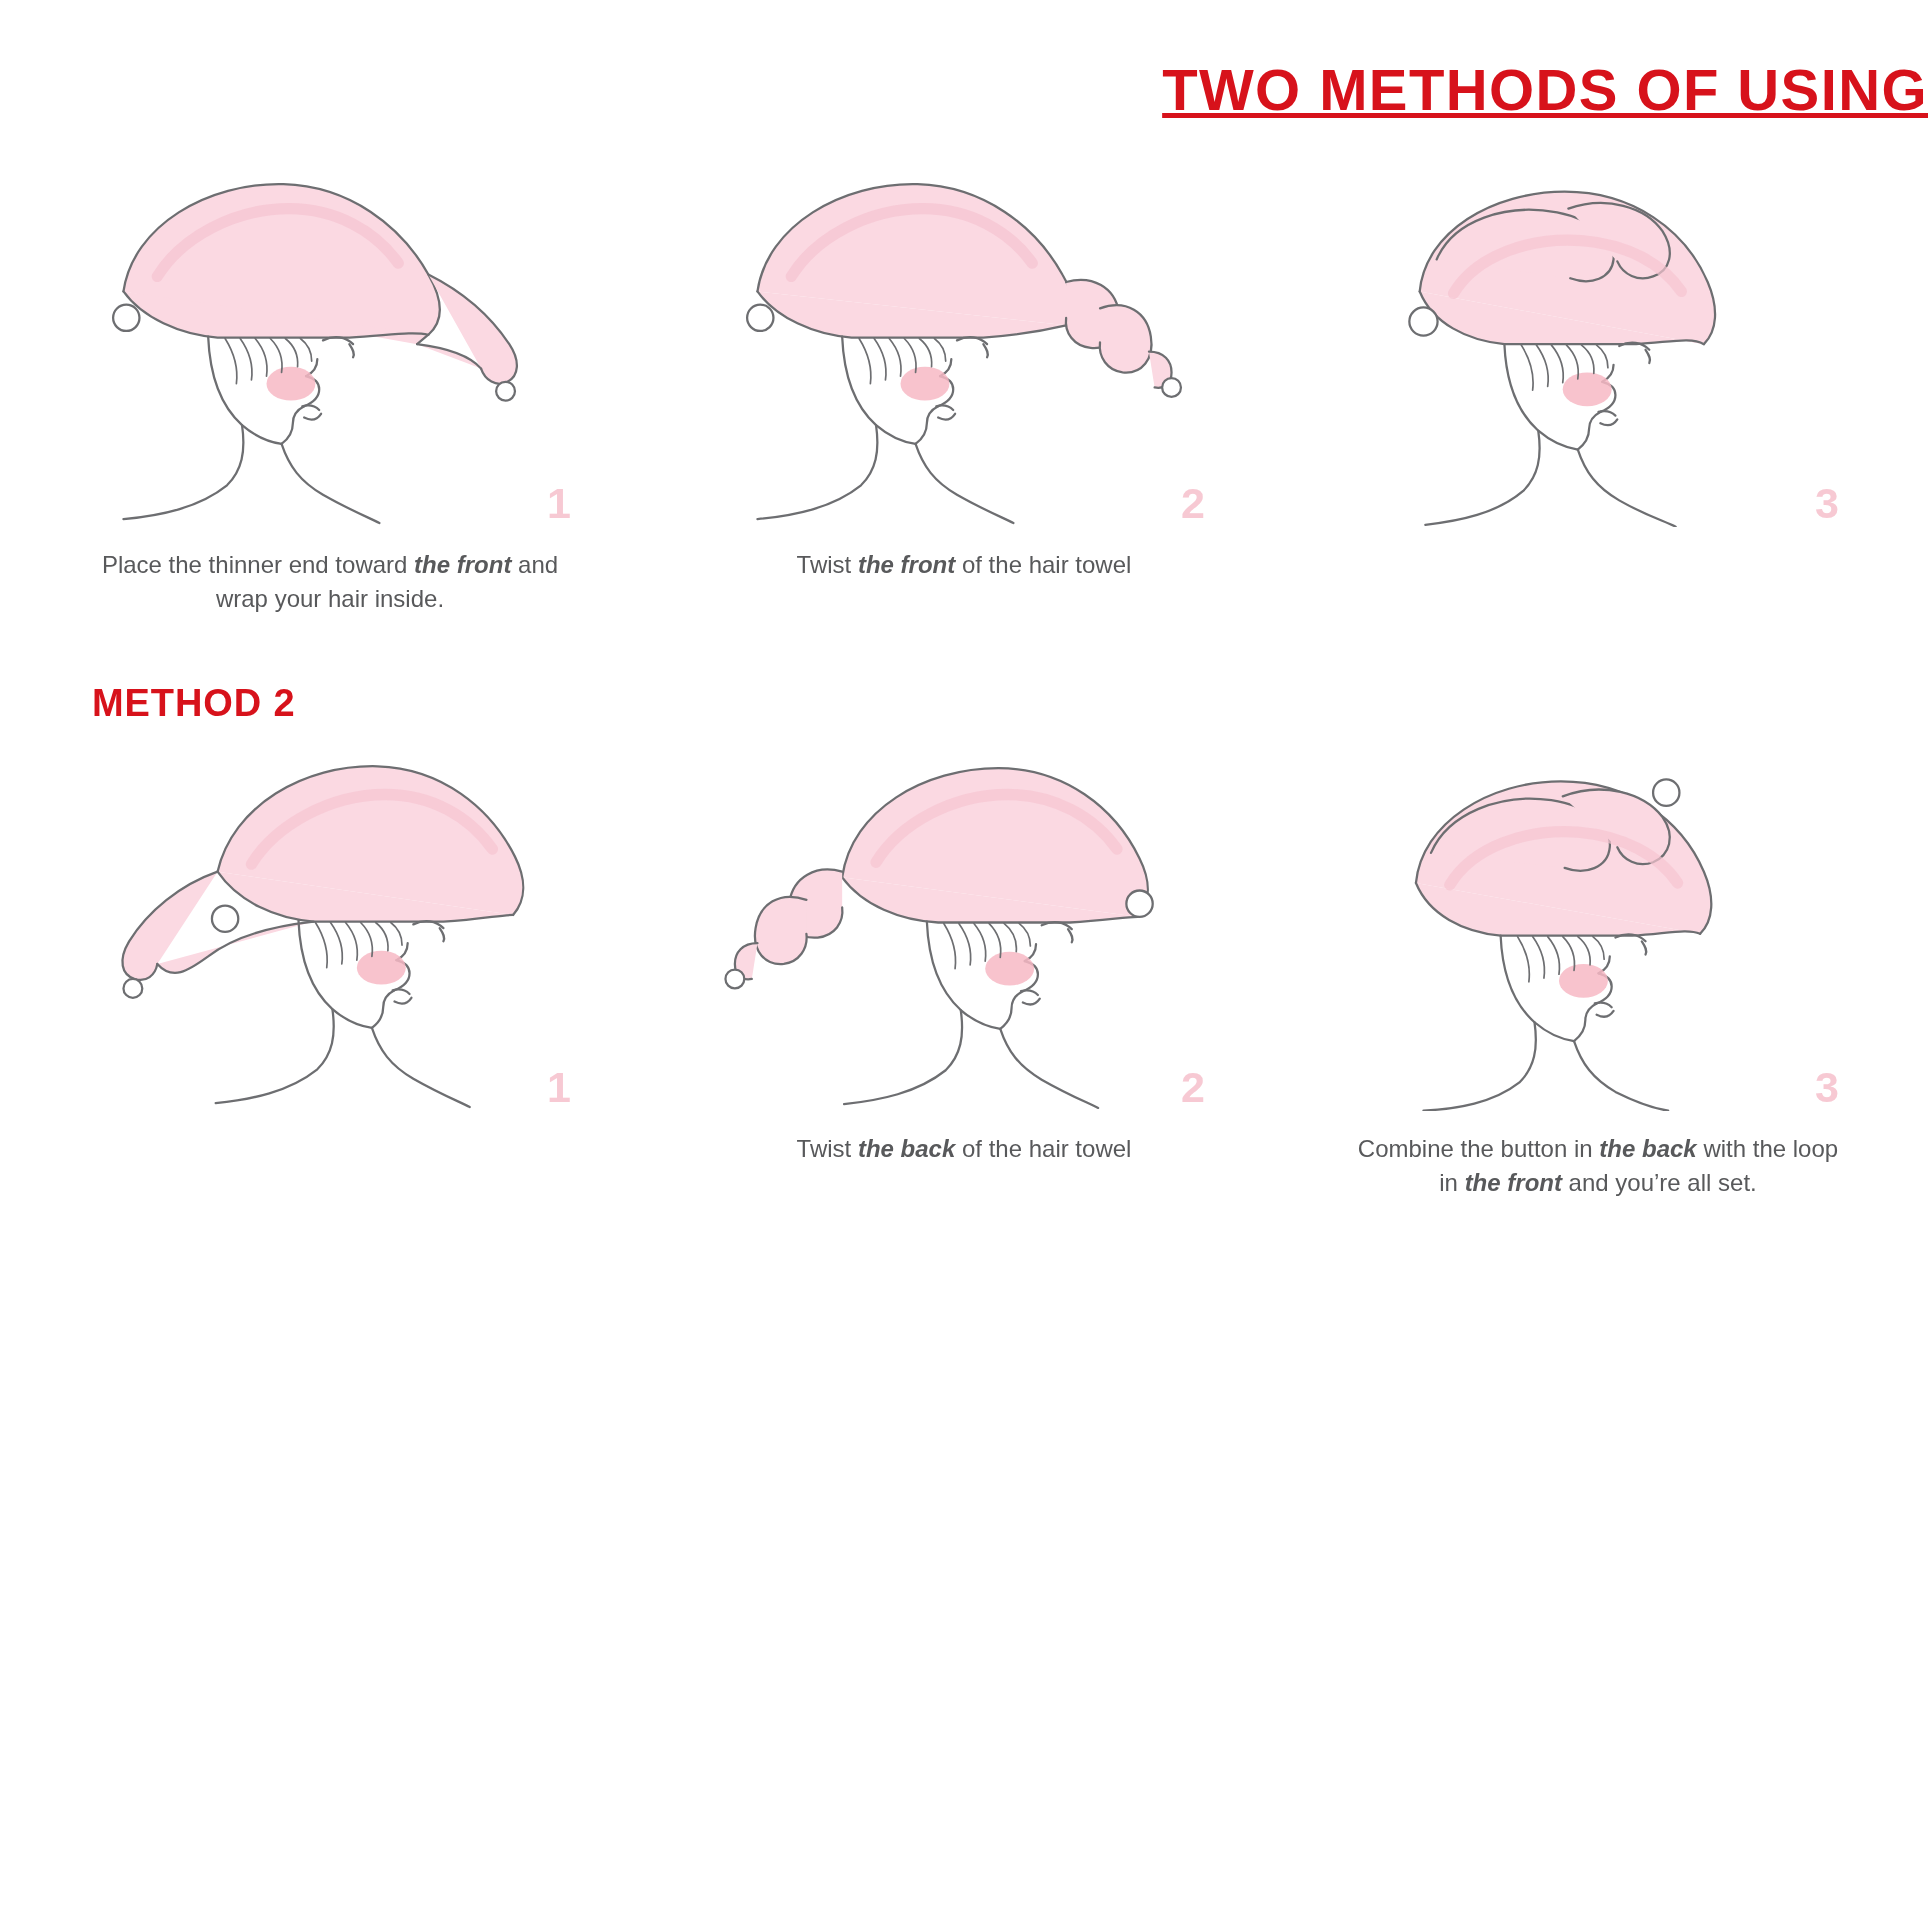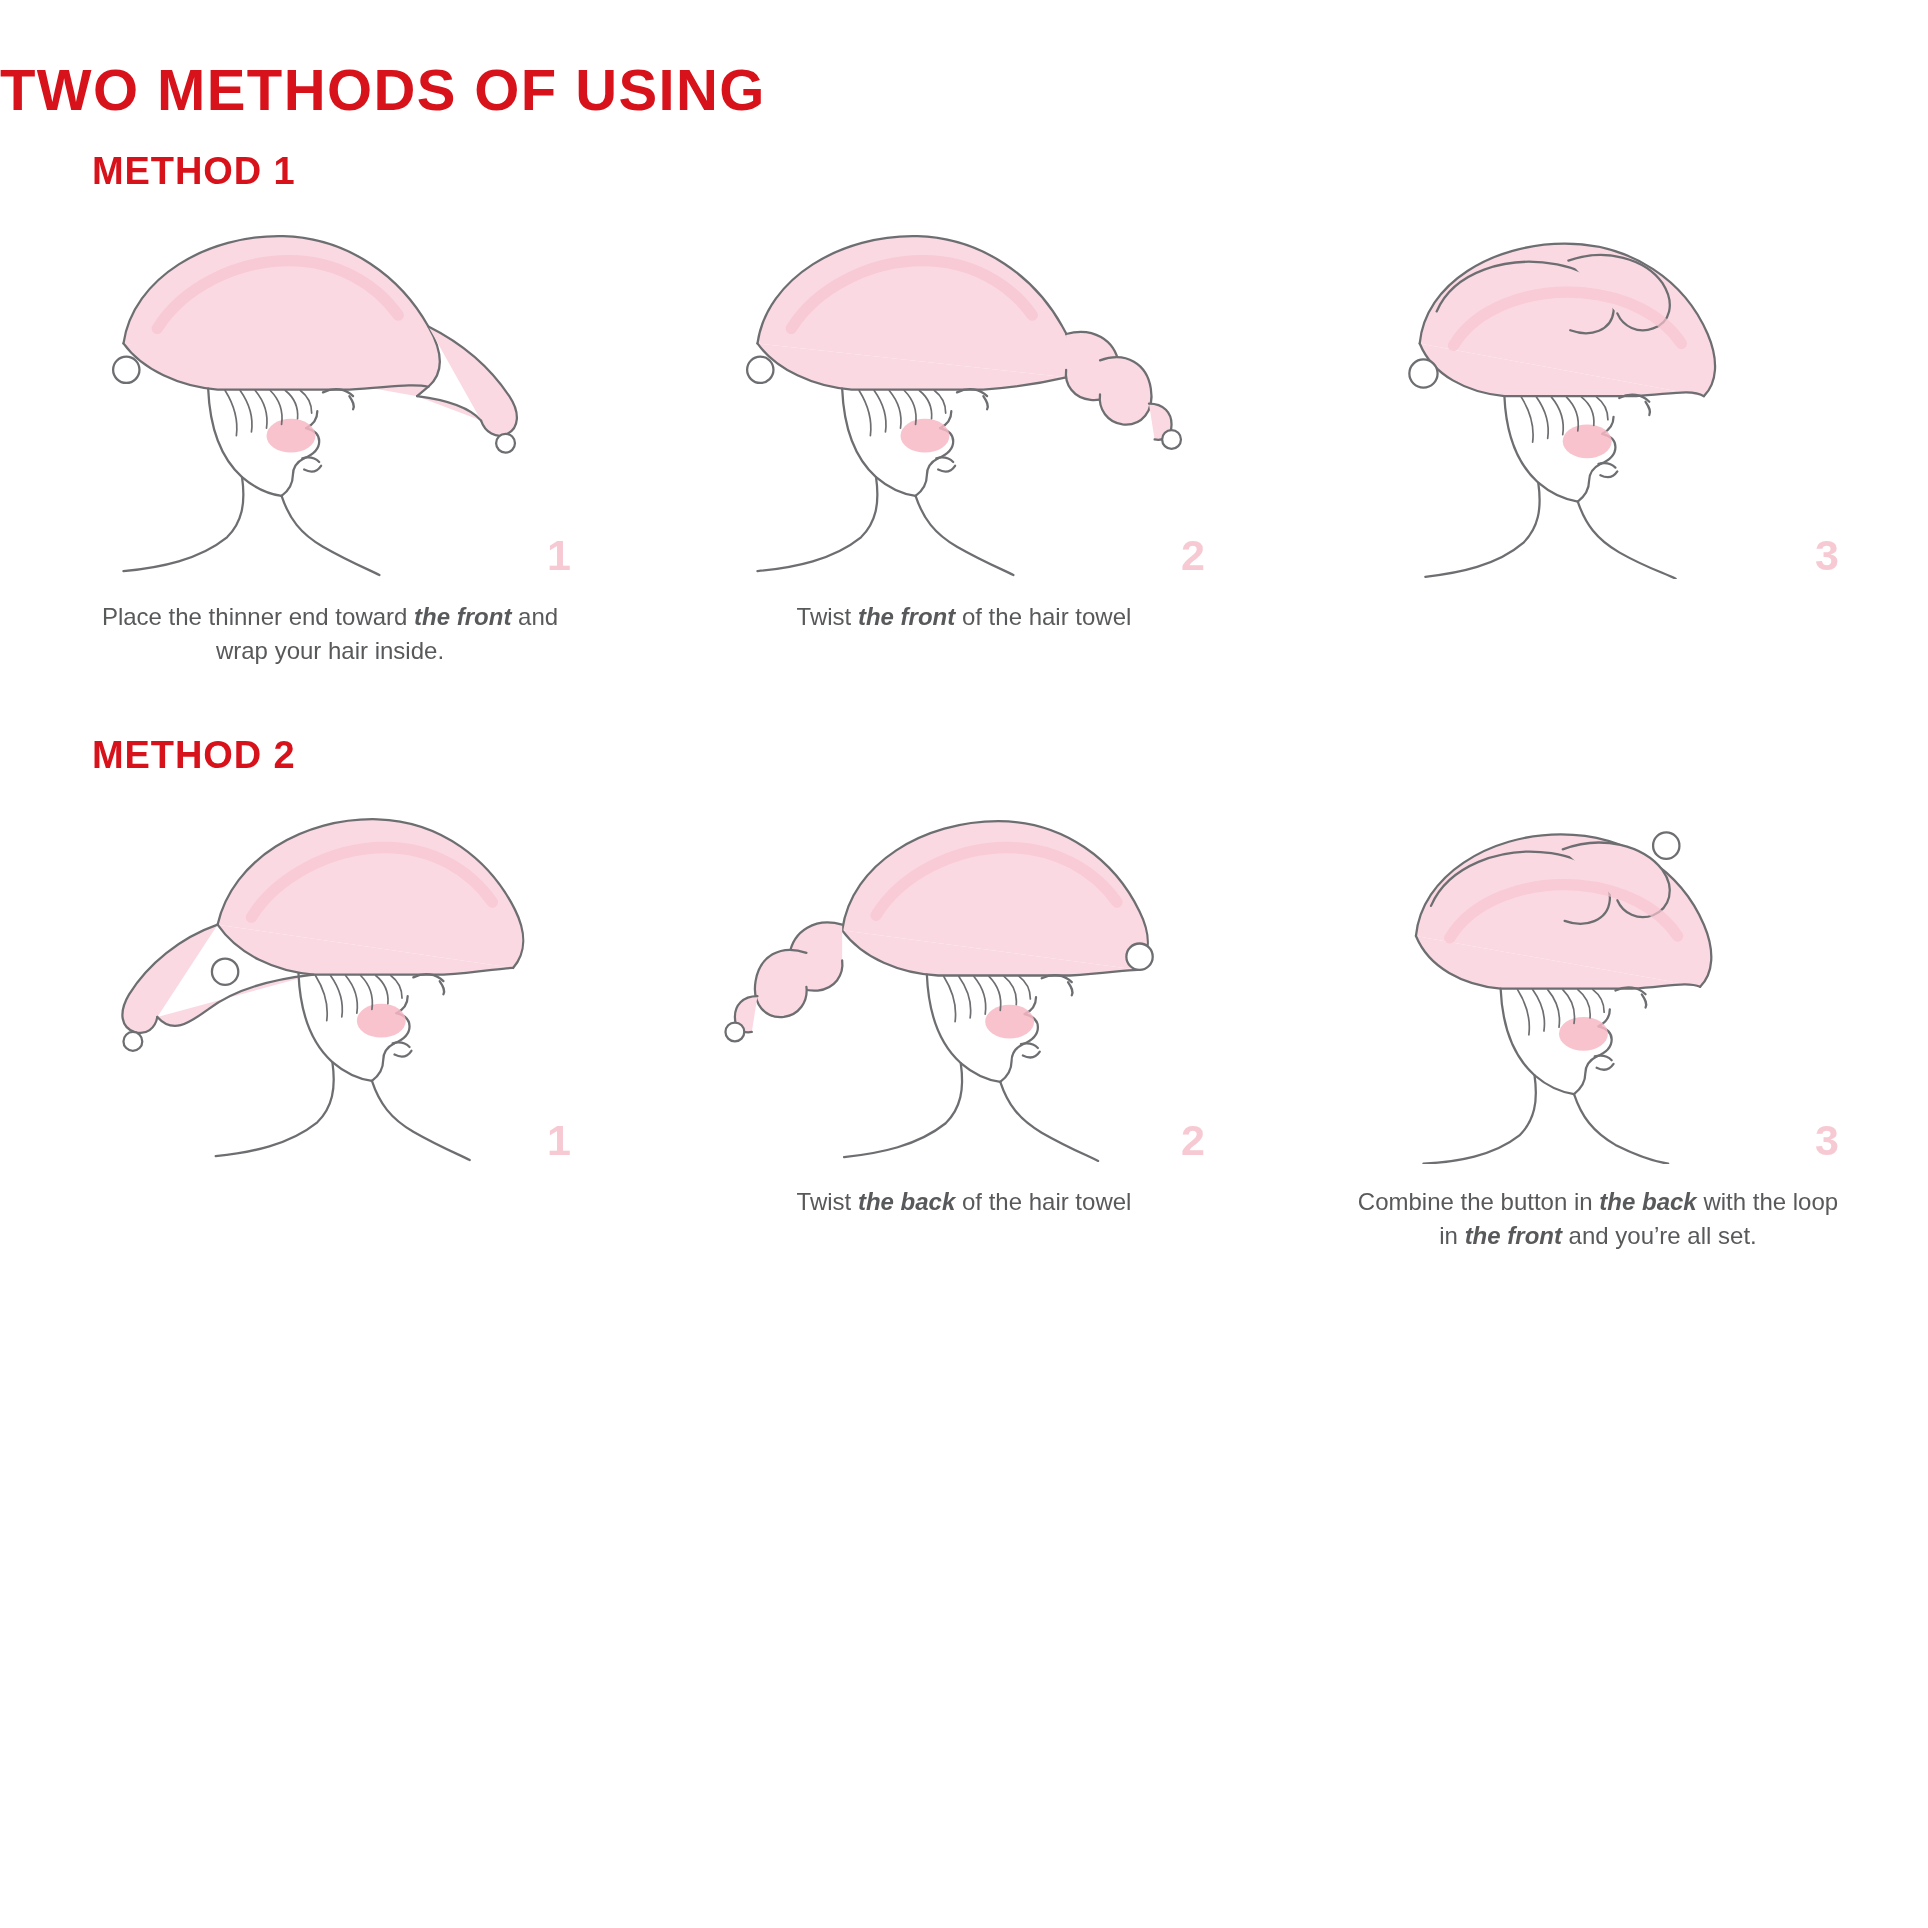--- a/index.html
+++ b/index.html
@@ -14,27 +14,28 @@
     color: #58595b;
     overflow: hidden;
   }
   .page {
     position: relative;
     width: 1928px;
     height: 1928px;
     box-sizing: border-box;
   }
   .main-title {
-    text-align: left;
+    text-align: right;
     color: #d7121b;
     font-size: 58px;
     font-weight: bold;
     letter-spacing: 1.4px;
     padding-top: 58px;
     line-height: 1.1;
+    text-decoration: underline;
   }
   .method-block {
     position: relative;
     margin-top: 28px;
   }
   .method-label {
     color: #d7121b;
     font-size: 38px;
     font-weight: bold;
     letter-spacing: 0.9px;
@@ -90,21 +91,20 @@
   }
 </style>
 </head>
 <body>
 
 <div class="page">
 
   <div class="main-title">TWO METHODS OF USING</div>
 
   <div class="method-block">
-    <div class="method-label">METHOD 1</div>
     <div class="steps-row">
 
       <div class="step">
         <div class="figure">
           <svg viewBox="0 0 560 400" xmlns="http://www.w3.org/2000/svg">
             <g fill="none" stroke="#6d6e71" stroke-width="2.4" stroke-linecap="round" stroke-linejoin="round">
 
               <path d="M60 150 C70 80 150 34 230 36 C300 38 355 80 384 132 C400 160 400 182 384 196 L372 206" fill="#fbd9e2" stroke="#6d6e71"></path>
               <path d="M60 150 C80 178 120 196 160 199 L300 199 C340 197 366 192 384 196" fill="#fbd9e2" stroke="#6d6e71"></path>
 

